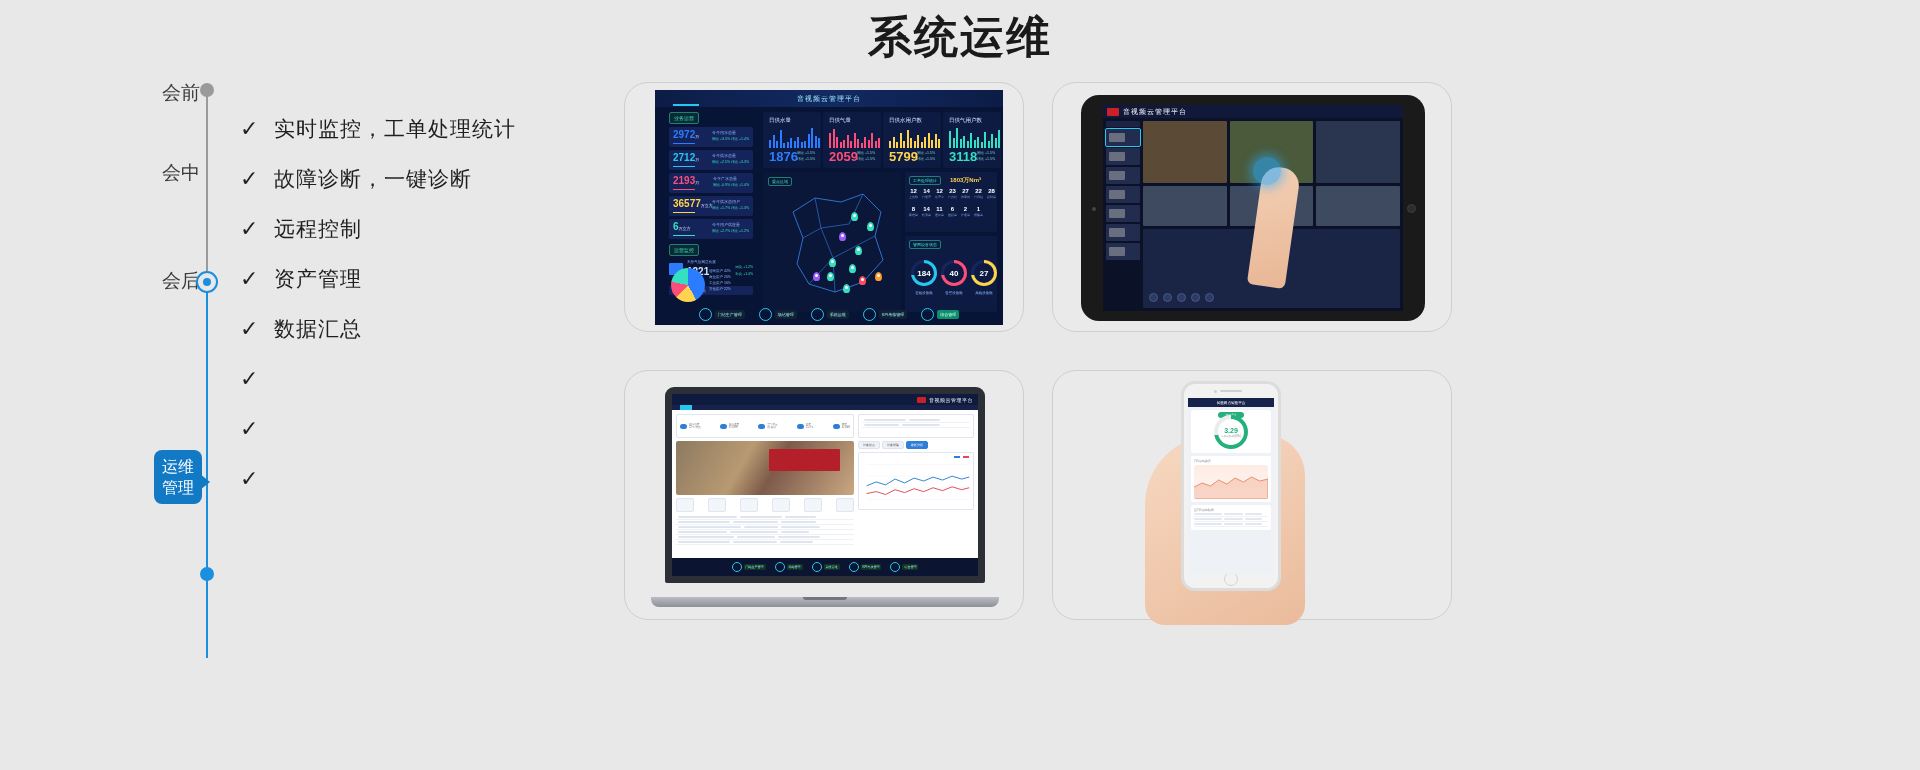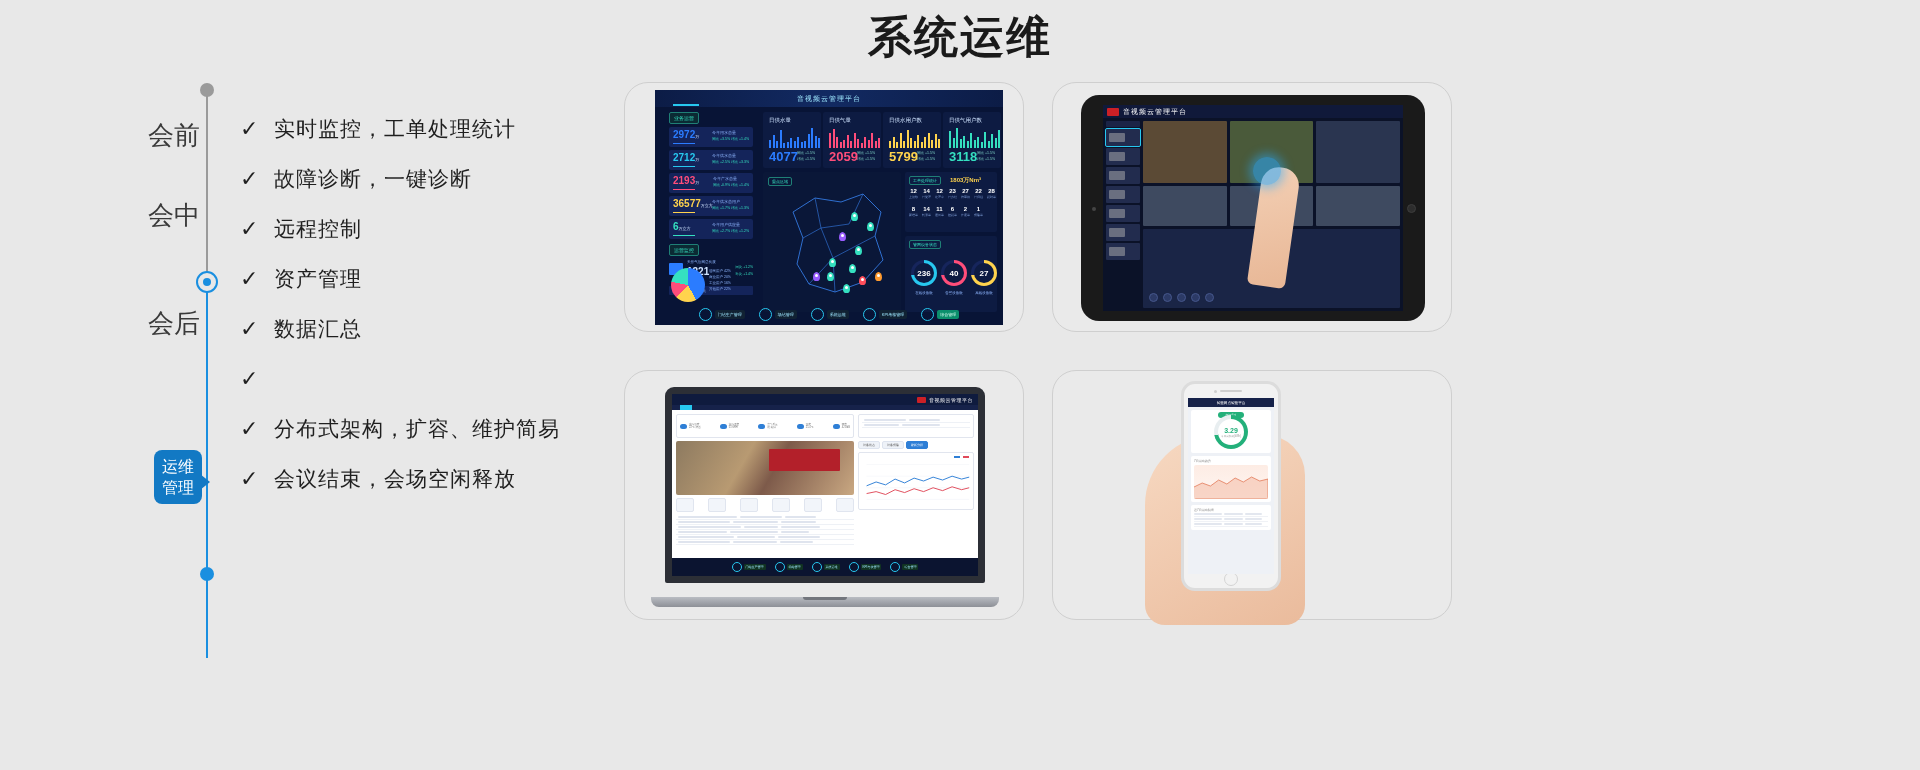--- a/index.html
+++ b/index.html
@@ -31,21 +31,21 @@
   }
   .tl-ring i{
     position:absolute; left:5px; top:5px; width:8px; height:8px;
     border-radius:50%; background:#1a8fe0; display:block;
   }
   .tl-dot-end{
     position:absolute; left:4px; top:487px; width:14px; height:14px;
     border-radius:50%; background:#1a8fe0;
   }
   .tl-label{
-    position:absolute; right:26px; font-size:26px; color:#3a3a3a; white-space:nowrap;margin-top:38px;
+    position:absolute; right:26px; font-size:19px; color:#3a3a3a; white-space:nowrap;
   }
   .tl-label.l1{ top:0px; }
   .tl-label.l2{ top:80px; }
   .tl-label.l3{ top:188px; }
 
   
   #stage-badge{
     position:absolute; left:154px; top:450px;
     width:48px; padding:6px 2px;
     background:#1279c4; border-radius:8px;
@@ -291,25 +291,23 @@
     </div>
     <div class="feat">
       <span class="ck">✓</span>
       <span class="ftxt">数据汇总</span>
     </div>
     <div class="feat">
       <span class="ck">✓</span>
     </div>
     <div class="feat">
       <span class="ck">✓</span>
-      <span class="ftxt">分布式架构，扩容、维护简易</span>
     </div>
     <div class="feat">
       <span class="ck">✓</span>
-      <span class="ftxt">会议结束，会场空闲释放</span>
     </div>
   </div>
 
 <div class="card" id="card-dashboard">
   <div id="dash">
     <div class="d-head">
       <div class="dh-bar"></div>
       <div class="dh-t">音视频云管理平台</div>
     </div>
 
@@ -369,21 +367,21 @@
             <span style="height:9.68px;background:#2b7cff"></span>
             <span style="height:6.6px;background:#2b7cff"></span>
             <span style="height:11.44px;background:#2b7cff"></span>
             <span style="height:5.72px;background:#2b7cff"></span>
             <span style="height:7.48px;background:#2b7cff"></span>
             <span style="height:13.64px;background:#2b7cff"></span>
             <span style="height:19.8px;background:#2b7cff"></span>
             <span style="height:12.32px;background:#2b7cff"></span>
             <span style="height:9.68px;background:#2b7cff"></span>
           </div>
-          <span class="cb-num" style="color:#2b7cff">4077</span>
+          <span class="cb-num" style="color:#2b7cff">1876</span>
           <span class="cb-side"><span>同比 +1.5%</span><br><span>环比 +1.5%</span></span>
         </div>
         <div class="chart-box" style="left: 168px; width: 58px;">
           <span class="cb-t">日供气量</span>
           <div class="bars">
             <span style="height:15.4px;background:#ff4d7a"></span>
             <span style="height:19.36px;background:#ff4d7a"></span>
             <span style="height:10.56px;background:#ff4d7a"></span>
             <span style="height:5.72px;background:#ff4d7a"></span>
             <span style="height:7.92px;background:#ff4d7a"></span>
@@ -525,21 +523,21 @@
             <i>预警单</i>
           </div>
         </div>
     </div>
 
     <div class="gaugebox">
       <span class="gtag">管网设备状态</span>
       <div id="gauge-row">
           <div class="gauge" style="left: 6px; background: conic-gradient(rgb(39, 200, 240) 0deg, rgb(39, 200, 240) 72%, rgb(22, 37, 92) 72%, rgb(22, 37, 92) 100%);">
             <div style="position:absolute;inset:3px;background:#0d1b42;border-radius:50%;"></div>
-            <div class="gv">236</div>
+            <div class="gv">184</div>
             <div class="gl">在线设备数</div>
           </div>
           <div class="gauge" style="left: 36px; background: conic-gradient(rgb(255, 77, 122) 0deg, rgb(255, 77, 122) 72%, rgb(22, 37, 92) 72%, rgb(22, 37, 92) 100%);">
             <div style="position:absolute;inset:3px;background:#0d1b42;border-radius:50%;"></div>
             <div class="gv">40</div>
             <div class="gl">告警设备数</div>
           </div>
           <div class="gauge" style="left: 66px; background: conic-gradient(rgb(255, 211, 77) 0deg, rgb(255, 211, 77) 72%, rgb(22, 37, 92) 72%, rgb(22, 37, 92) 100%);">
             <div style="position:absolute;inset:3px;background:#0d1b42;border-radius:50%;"></div>
             <div class="gv">27</div>

